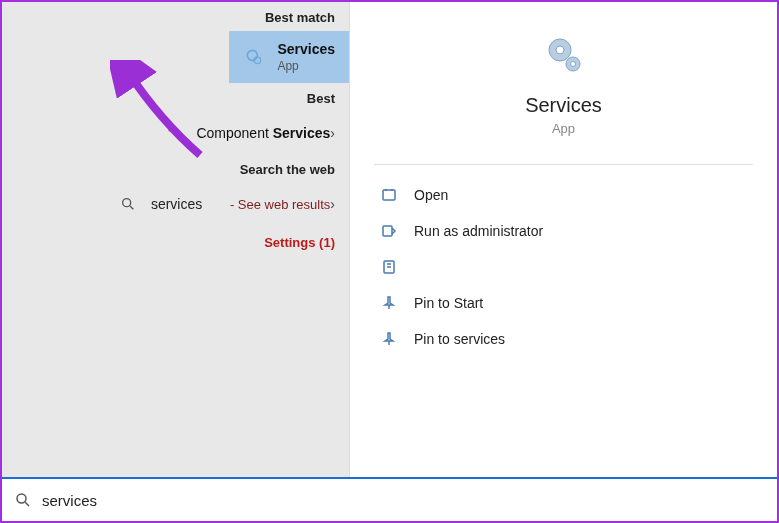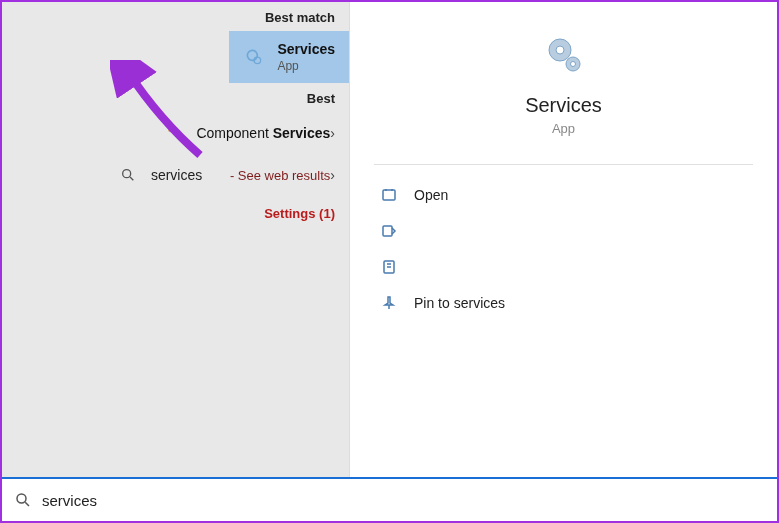--- a/index.html
+++ b/index.html
@@ -63,20 +63,21 @@
             <circle cx="8" cy="8" r="3" fill="#d6b24a"></circle>
             <circle cx="15" cy="13" r="3" fill="#d6b24a" opacity="0.7"></circle>
           </svg>
       </span>
       <div class="txt">
         <div class="title"><span>Component </span><b>Services</b></div>
       </div>
       <span class="chev">›</span>
     </div>
 
+    <div class="section-header">Search the web</div>
 
     <div class="result web-row">
       <span class="ico">
         <svg viewBox="0 0 24 24" width="16" height="16" stroke="#555" stroke-width="2" fill="none">
             <circle cx="10" cy="10" r="6"></circle>
             <line x1="15" y1="15" x2="20" y2="20"></line>
           </svg>
       </span>
       <div class="txt">
         <div class="title"><span>services</span><span class="suffix"> - See web results</span></div>
@@ -122,28 +123,37 @@
           </span>
         <span>Open</span>
       </div>
       <div class="action">
         <span class="aico">
             <svg viewBox="0 0 16 16" width="16" height="16" stroke="currentColor" fill="none" stroke-width="1.5">
               <rect x="2" y="3" width="9" height="10" rx="1"></rect>
               <path d="M11 5l3 3-3 3"></path>
             </svg>
           </span>
+        <span>Run as administrator</span>
       </div>
       <div class="action">
         <span class="aico">
             <svg viewBox="0 0 16 16" width="16" height="16" stroke="currentColor" fill="none" stroke-width="1.5">
               <rect x="3" y="2" width="10" height="12" rx="1"></rect>
               <path d="M6 5h4M6 8h4"></path>
             </svg>
           </span>
+      </div>
+      <div class="action">
+        <span class="aico">
+            <svg viewBox="0 0 16 16" width="16" height="16" stroke="currentColor" fill="none" stroke-width="1.5">
+              <path d="M9 2v6l3 2H4l3-2V2zM8 10v4"></path>
+            </svg>
+          </span>
+        <span>Pin to Start</span>
       </div>
       <div class="action">
         <span class="aico">
             <svg viewBox="0 0 16 16" width="16" height="16" stroke="currentColor" fill="none" stroke-width="1.5">
               <path d="M9 2v6l3 2H4l3-2V2zM8 10v4"></path>
             </svg>
           </span>
         <span>Pin to services</span>
       </div>
     </div>

